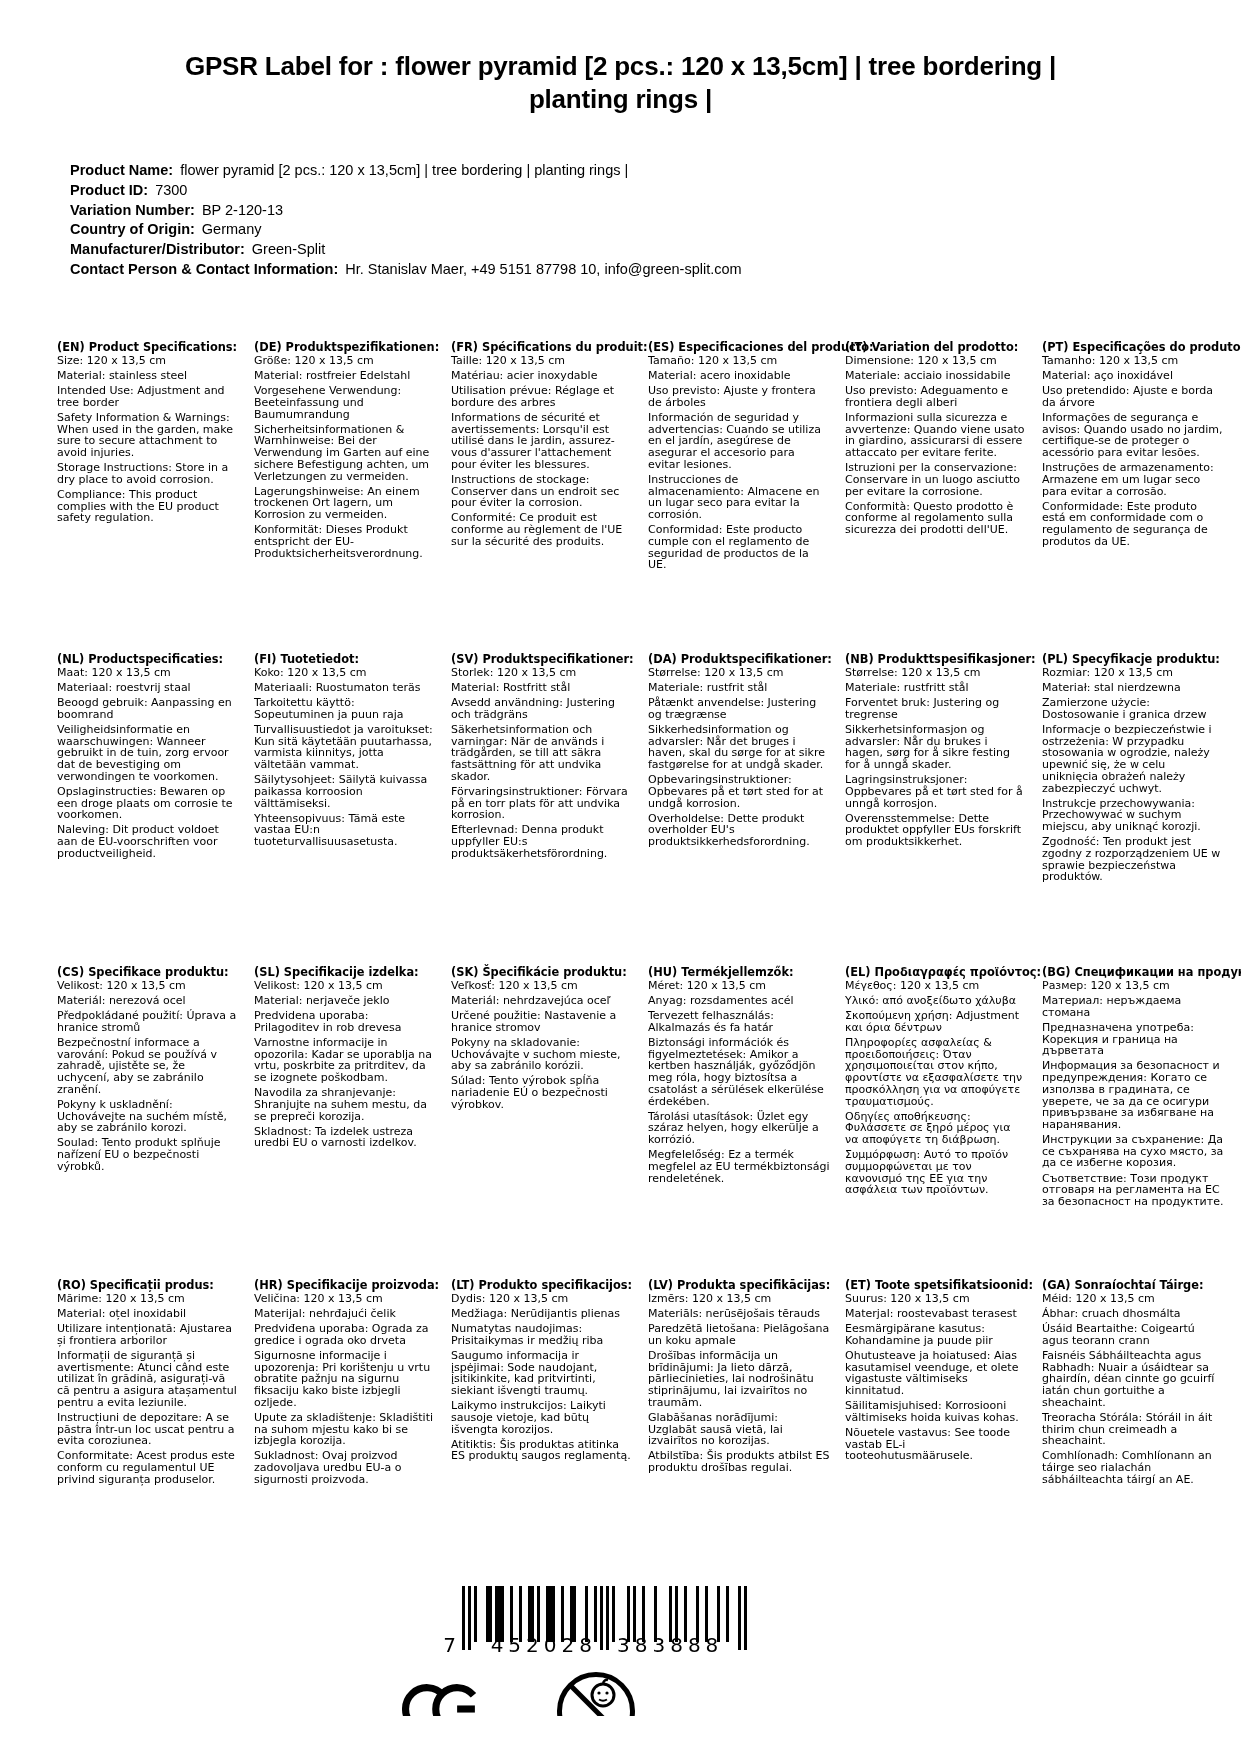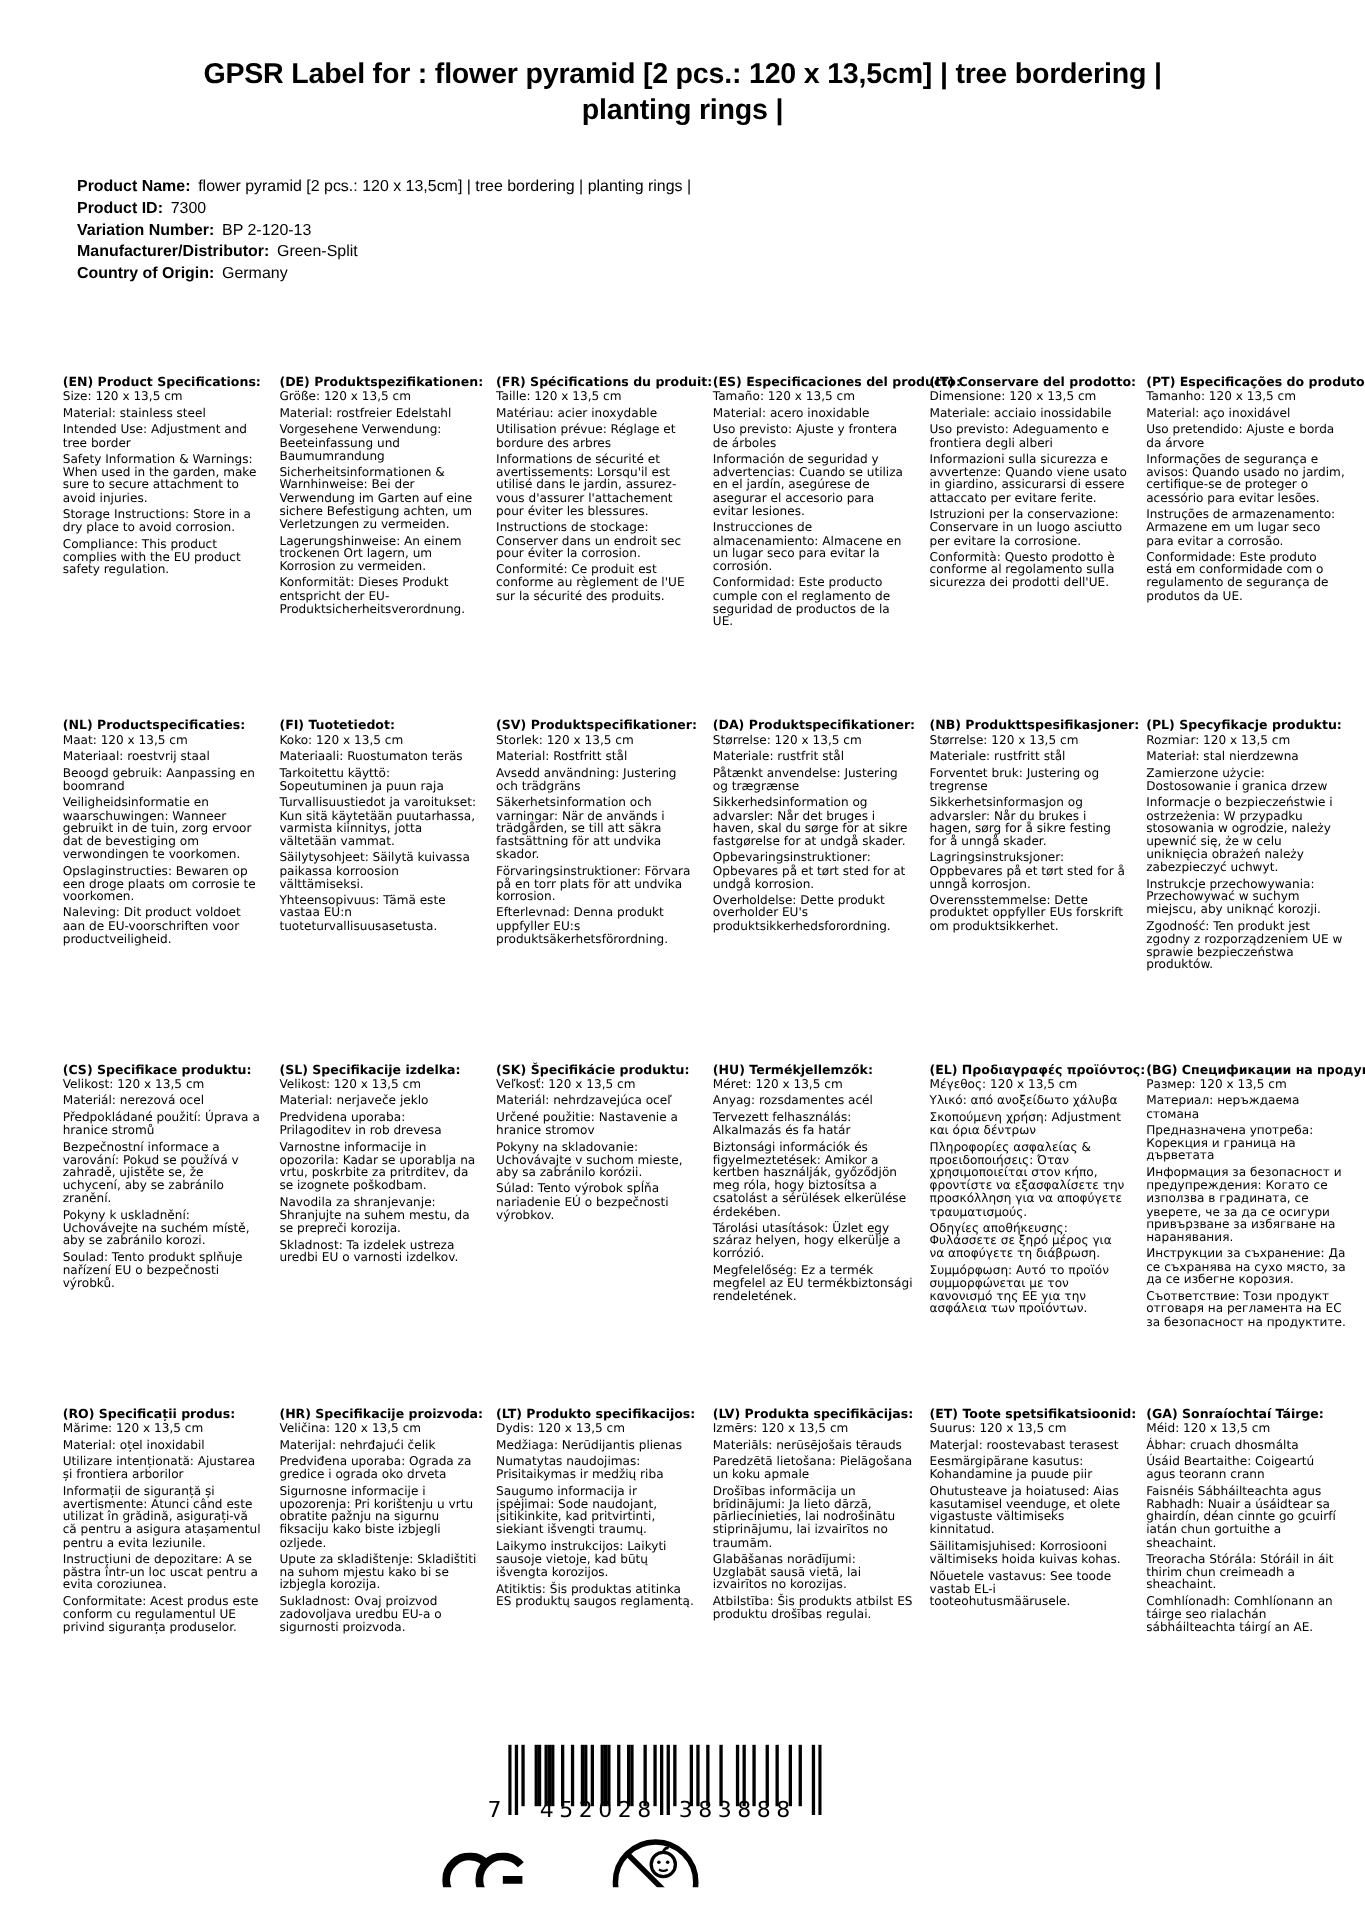--- a/index.html
+++ b/index.html
@@ -46,27 +46,30 @@
 
       <div class="pi-row">
         <span class="pi-label">Product ID:</span><span class="pi-value">7300</span>
       </div>
 
       <div class="pi-row">
         <span class="pi-label">Variation Number:</span><span class="pi-value">BP 2-120-13</span>
       </div>
 
       <div class="pi-row">
+        <span class="pi-label">Country of Origin:</span><span class="pi-value">Germany</span>
+      </div>
+
+      <div class="pi-row">
         <span class="pi-label">Manufacturer/Distributor:</span><span class="pi-value">Green-Split</span>
       </div>
 
       <div class="pi-row">
-        <span class="pi-label">Country of Origin:</span><span class="pi-value">Germany</span>
-      </div>
-
+        <span class="pi-label">Contact Person &amp; Contact Information:</span><span class="pi-value">Hr. Stanislav Maer, +49 5151 87798 10, info@green-split.com</span>
+      </div>
 
   </section>
 
   <section class="lang-grid">
 
       <section class="lang-block">
         <h2 class="lang-heading">(EN) Product Specifications:</h2>
         <div class="lang-paragraphs">
           <p>Size: 120 x 13,5 cm</p>
           <p>Material: stainless steel</p>
@@ -107,21 +110,21 @@
           <p>Tamaño: 120 x 13,5 cm</p>
           <p>Material: acero inoxidable</p>
           <p>Uso previsto: Ajuste y frontera de árboles</p>
           <p>Información de seguridad y advertencias: Cuando se utiliza en el jardín, asegúrese de asegurar el accesorio para evitar lesiones.</p>
           <p>Instrucciones de almacenamiento: Almacene en un lugar seco para evitar la corrosión.</p>
           <p>Conformidad: Este producto cumple con el reglamento de seguridad de productos de la UE.</p>
         </div>
       </section>
 
       <section class="lang-block">
-        <h2 class="lang-heading">(IT) Conservare del prodotto:</h2>
+        <h2 class="lang-heading">(IT) Variation del prodotto:</h2>
         <div class="lang-paragraphs">
           <p>Dimensione: 120 x 13,5 cm</p>
           <p>Materiale: acciaio inossidabile</p>
           <p>Uso previsto: Adeguamento e frontiera degli alberi</p>
           <p>Informazioni sulla sicurezza e avvertenze: Quando viene usato in giardino, assicurarsi di essere attaccato per evitare ferite.</p>
           <p>Istruzioni per la conservazione: Conservare in un luogo asciutto per evitare la corrosione.</p>
           <p>Conformità: Questo prodotto è conforme al regolamento sulla sicurezza dei prodotti dell'UE.</p>
         </div>
       </section>
 

